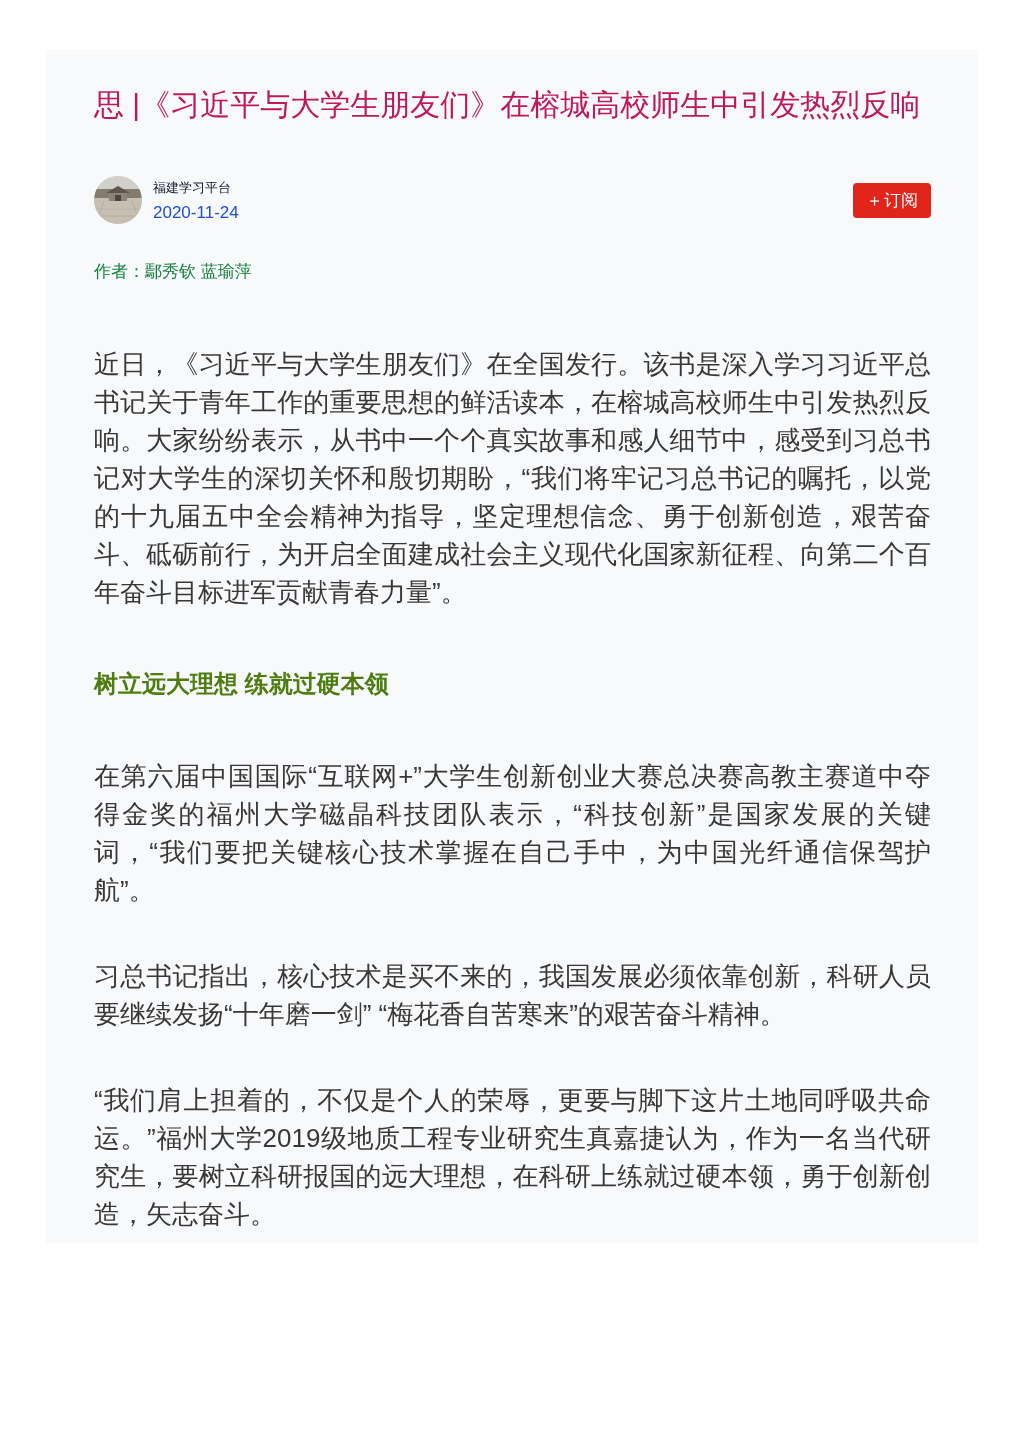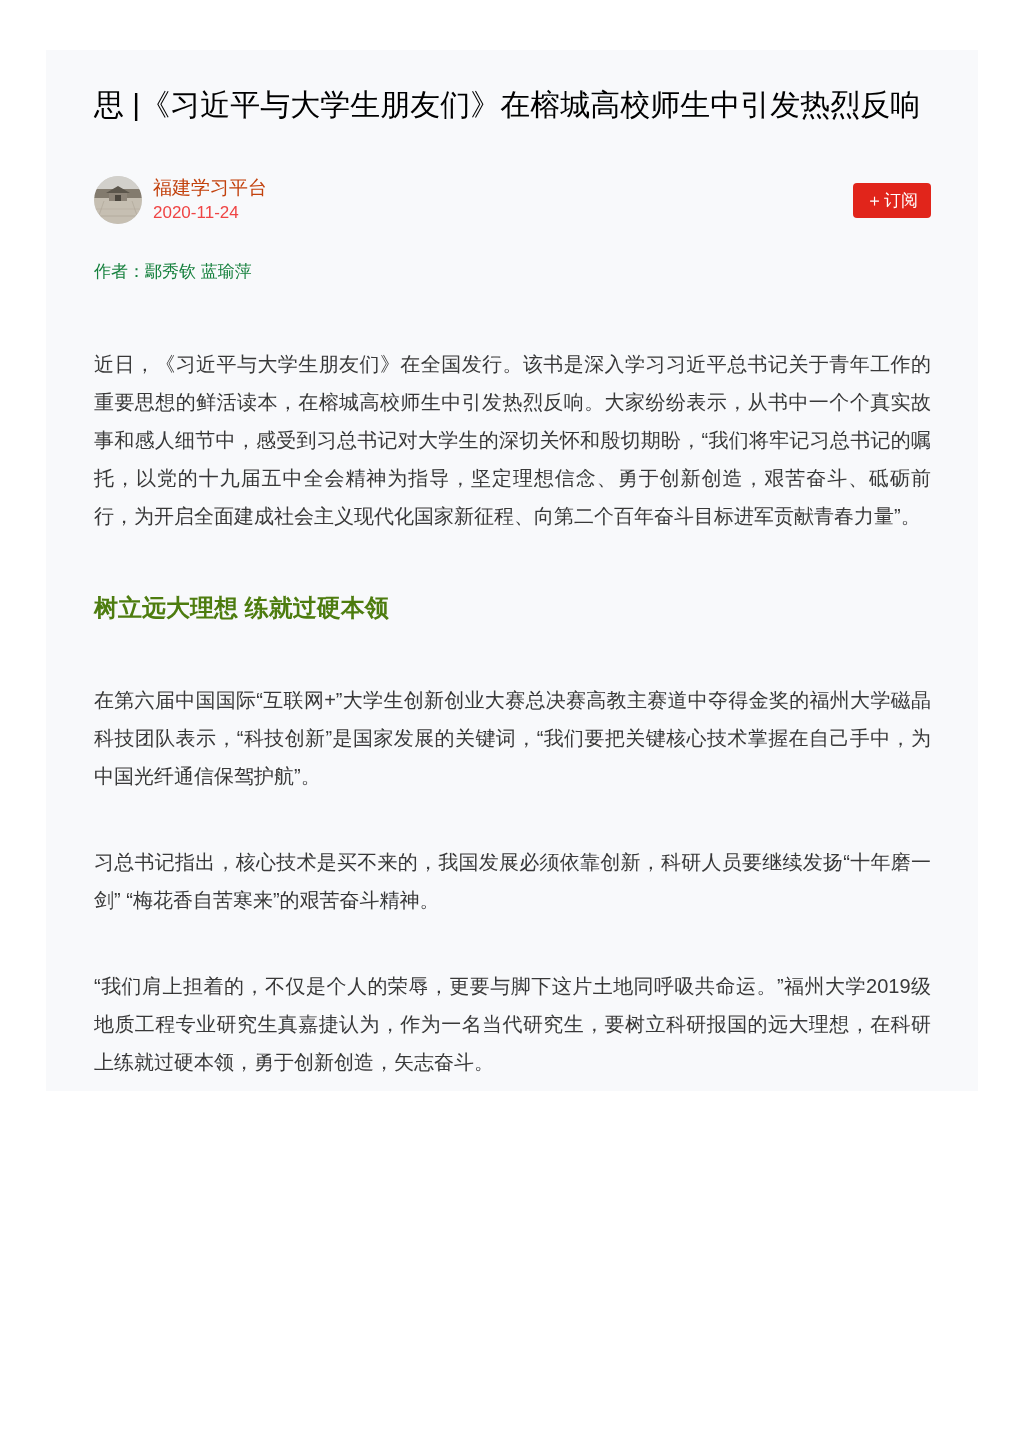--- a/index.html
+++ b/index.html
@@ -21,47 +21,47 @@
     position: relative;
     top: 50px;
     background: #f8f9fb;
     padding: 28px 47px 10px 48px;
   }
   .title {
     margin: 0;
     font-size: 30px;
     font-weight: 400;
     line-height: 53px;
-    color: #000000;
+    color: #be185d;
   }
   .byline {
     margin-top: 45px;
     display: flex;
     align-items: center;
   }
   .avatar {
     width: 48px;
     height: 48px;
     border-radius: 50%;
     overflow: hidden;
     flex: none;
     background: #cfcdc8;
   }
   .avatar svg { display: block; }
   .pubinfo { margin-left: 11px; flex: 1; min-width: 0; }
   .pubname {
-    font-size: 19px;
+    font-size: 13px;
     line-height: 24px;
-    color: #c2410c;
+    color: #0f172a;
   }
   .pubdate {
     margin-top: 2px;
     font-size: 17px;
     line-height: 22px;
-    color: #ef4444;
+    color: #1d4ed8;
   }
   .subscribe {
     flex: none;
     min-width: 78px;
     height: 35px;
     padding: 0 12px;
     background: #e1251b;
     color: #ffffff;
     border: none;
     border-radius: 4px;
@@ -76,21 +76,21 @@
   .subscribe .plus { margin-right: 1px; }
   .author {
     margin-top: 38px;
     font-size: 17px;
     line-height: 20px;
     color: #15803d;
   }
   .content { padding-top: 63px; }
   .content p {
     margin: 0 0 48px 0;
-    font-size: 20px;
+    font-size: 26px;
     line-height: 38px;
     color: #383838;
     text-align: justify;
   }
   .content p:last-child { margin-bottom: 0; }
   .content h2 {
     margin: 58px 0;
     font-size: 24px;
     line-height: 30px;
     font-weight: 700;

